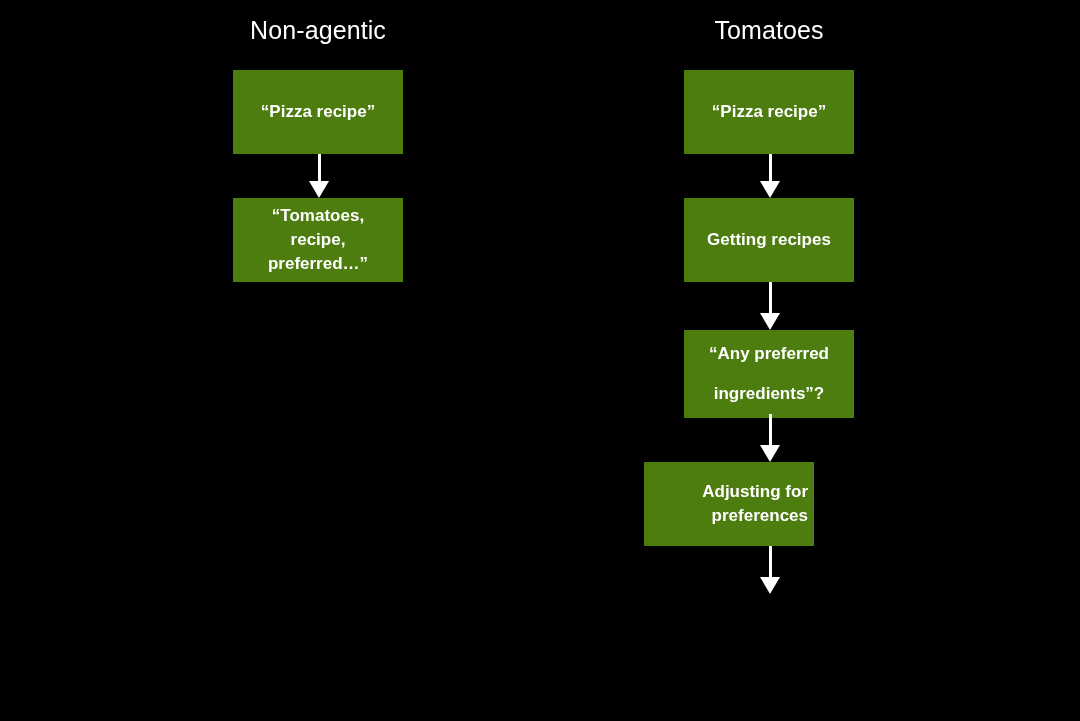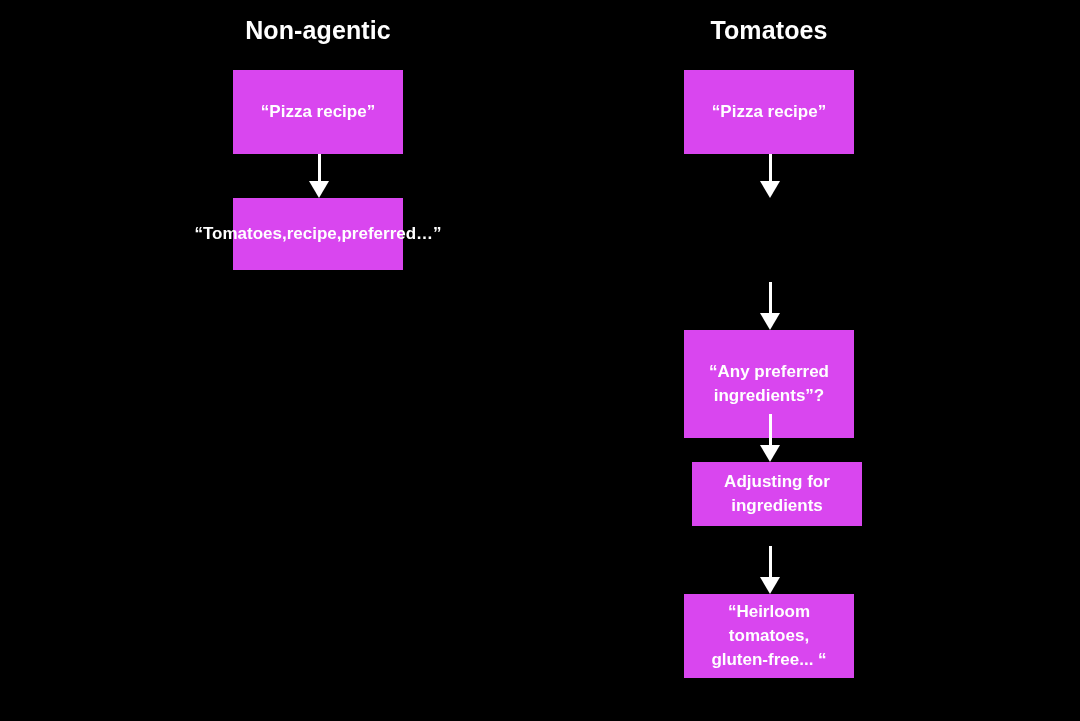--- a/index.html
+++ b/index.html
@@ -19,33 +19,33 @@
   .stage {
     position: absolute;
     inset: 0;
   }
 
   
   .col-header {
     position: absolute;
     color: #ffffff;
     font-size: 25px;
-    font-weight: bold;
+    font-weight: normal;
     letter-spacing: 0.1px;
     text-align: center;
     white-space: nowrap;
   }
   .col-header.left  { left: 233px; width: 170px; top: 16px; }
   .col-header.right { left: 684px; width: 170px; top: 16px; }
 
   
   .node {
     position: absolute;
     width: 170px;
-    background: #d946ef;
+    background: #4d7c0f;
     color: #ffffff;
     display: flex;
     align-items: center;
     justify-content: center;
     text-align: center;
     font-size: 17px;
     font-weight: bold;
     line-height: 1.42;
     padding: 12px 6px;
     box-sizing: border-box;
@@ -83,62 +83,60 @@
 
   <div class="node" style="left:233px; top:70px; height:84px;">
     <span class="label">“Pizza recipe”</span>
   </div>
 
   <div class="arrow" style="left:306px; top:154px; height:44px;">
     <div class="shaft"></div>
     <div class="head"></div>
   </div>
 
-  <div class="node" style="left:233px; top:198px; height:72px; flex-direction:row;">
+  <div class="node" style="left:233px; top:198px; height:84px; flex-direction:column;">
     <span class="label">“Tomatoes,</span>
     <span class="label">recipe,</span>
     <span class="label">preferred…”</span>
   </div>
 
   <div class="col-header right">Tomatoes</div>
 
   <div class="node" style="left:684px; top:70px; height:84px;">
     <span class="label">“Pizza recipe”</span>
   </div>
 
   <div class="arrow" style="left:757px; top:154px; height:44px;">
     <div class="shaft"></div>
     <div class="head"></div>
   </div>
 
+  <div class="node" style="left:684px; top:198px; height:84px;">
+    <span class="label">Getting recipes</span>
+  </div>
 
   <div class="arrow" style="left:757px; top:282px; height:48px;">
     <div class="shaft"></div>
     <div class="head"></div>
   </div>
 
-  <div class="node" style="left:684px; top:330px; height:108px; flex-direction:column;">
+  <div class="node" style="left:684px; top:330px; height:88px; flex-direction:column;justify-content:space-between;">
     <span class="label">“Any preferred</span>
     <span class="label">ingredients”?</span>
   </div>
 
   <div class="arrow" style="left:757px; top:414px; height:48px;">
     <div class="shaft"></div>
     <div class="head"></div>
   </div>
 
-  <div class="node" style="left:692px; top:462px; height:64px; flex-direction:column;">
+  <div class="node" style="left:644px; top:462px; height:84px; flex-direction:column;align-items:flex-end;">
     <span class="label">Adjusting for</span>
-    <span class="label">ingredients</span>
+    <span class="label">preferences</span>
   </div>
 
   <div class="arrow" style="left:757px; top:546px; height:48px;">
     <div class="shaft"></div>
     <div class="head"></div>
   </div>
 
-  <div class="node" style="left:684px; top:594px; height:84px; flex-direction:column;">
-    <span class="label">“Heirloom</span>
-    <span class="label">tomatoes,</span>
-    <span class="label">gluten-free... “</span>
-  </div>
 
 </div>
 
 </body></html>

